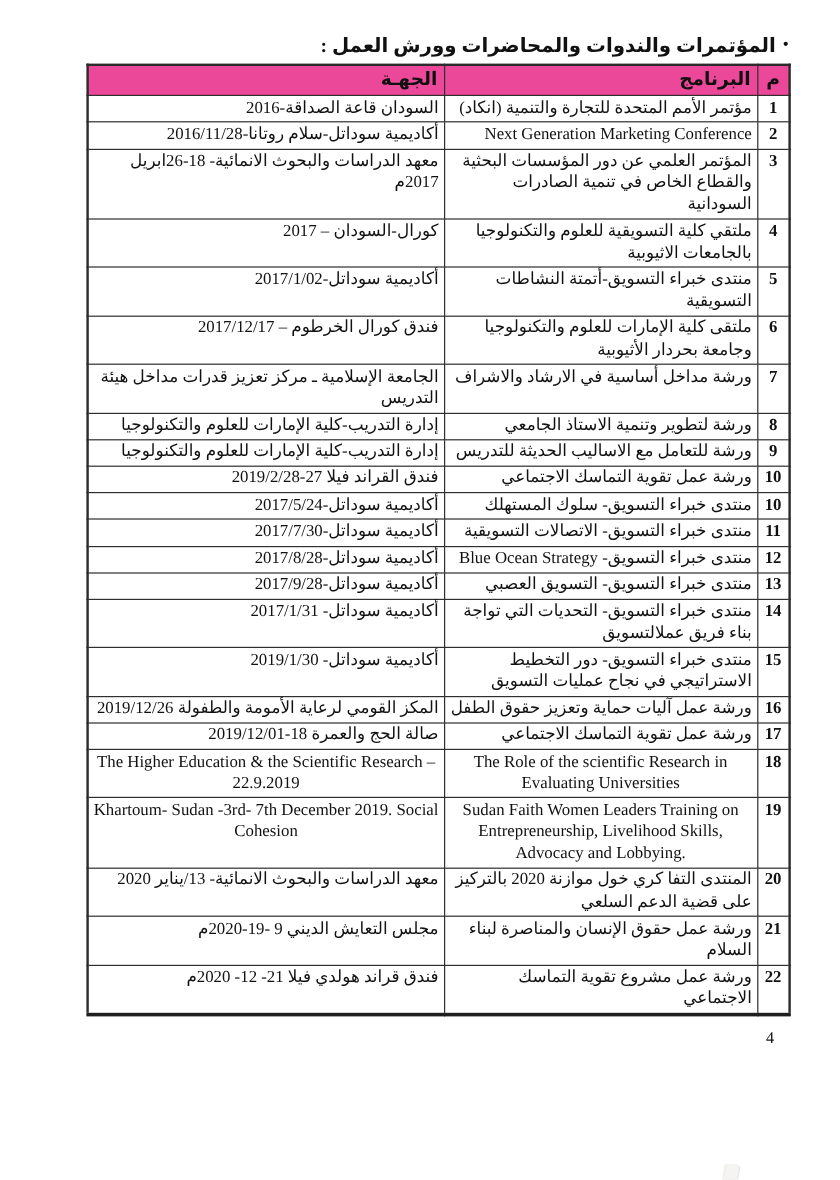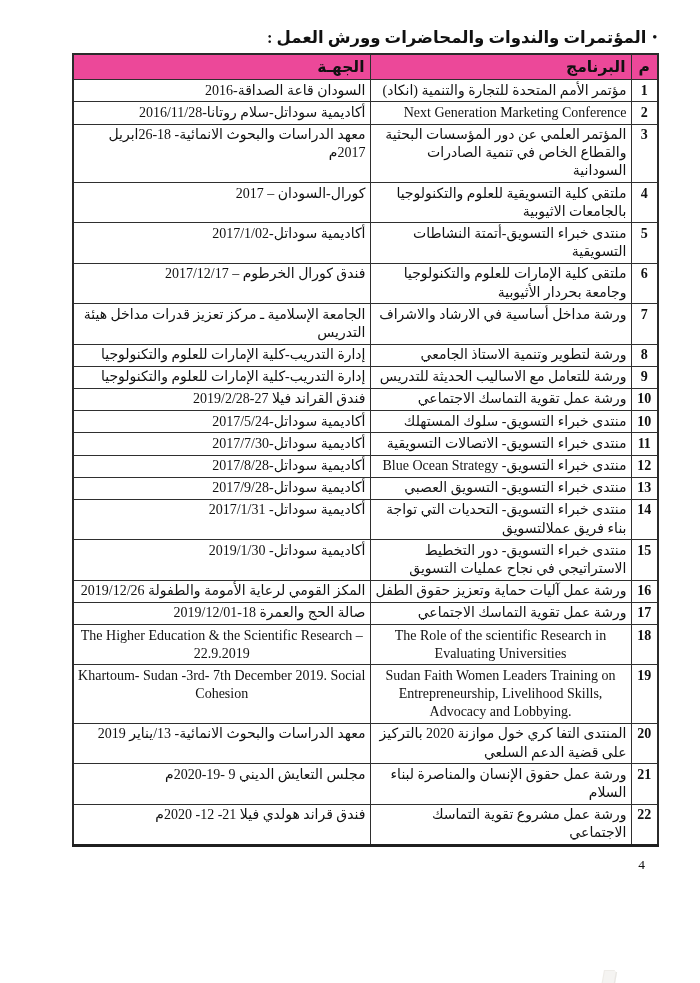--- a/index.html
+++ b/index.html
@@ -218,21 +218,21 @@
           <td class="ent en">The Higher Education &amp; the Scientific Research – 22.9.2019</td>
         </tr>
         <tr>
           <td class="num">19</td>
           <td class="prog en">Sudan Faith Women Leaders Training on Entrepreneurship, Livelihood Skills, Advocacy and Lobbying.</td>
           <td class="ent en">Khartoum- Sudan -3rd-  7th December 2019. Social Cohesion</td>
         </tr>
         <tr>
           <td class="num">20</td>
           <td class="prog">المنتدى التفا كري خول موازنة 2020 بالتركيز على قضية الدعم السلعي</td>
-          <td class="ent">معهد الدراسات والبحوث الانمائية- 13/يناير  2019</td>
+          <td class="ent">معهد الدراسات والبحوث الانمائية- 13/يناير  2020</td>
         </tr>
         <tr>
           <td class="num">21</td>
           <td class="prog">ورشة عمل حقوق الإنسان والمناصرة لبناء السلام</td>
           <td class="ent">مجلس التعايش الديني 9 -19-2020م</td>
         </tr>
         <tr>
           <td class="num">22</td>
           <td class="prog">ورشة عمل مشروع  تقوية التماسك الاجتماعي</td>
           <td class="ent">فندق قراند هولدي فيلا  21- 12- 2020م</td>

